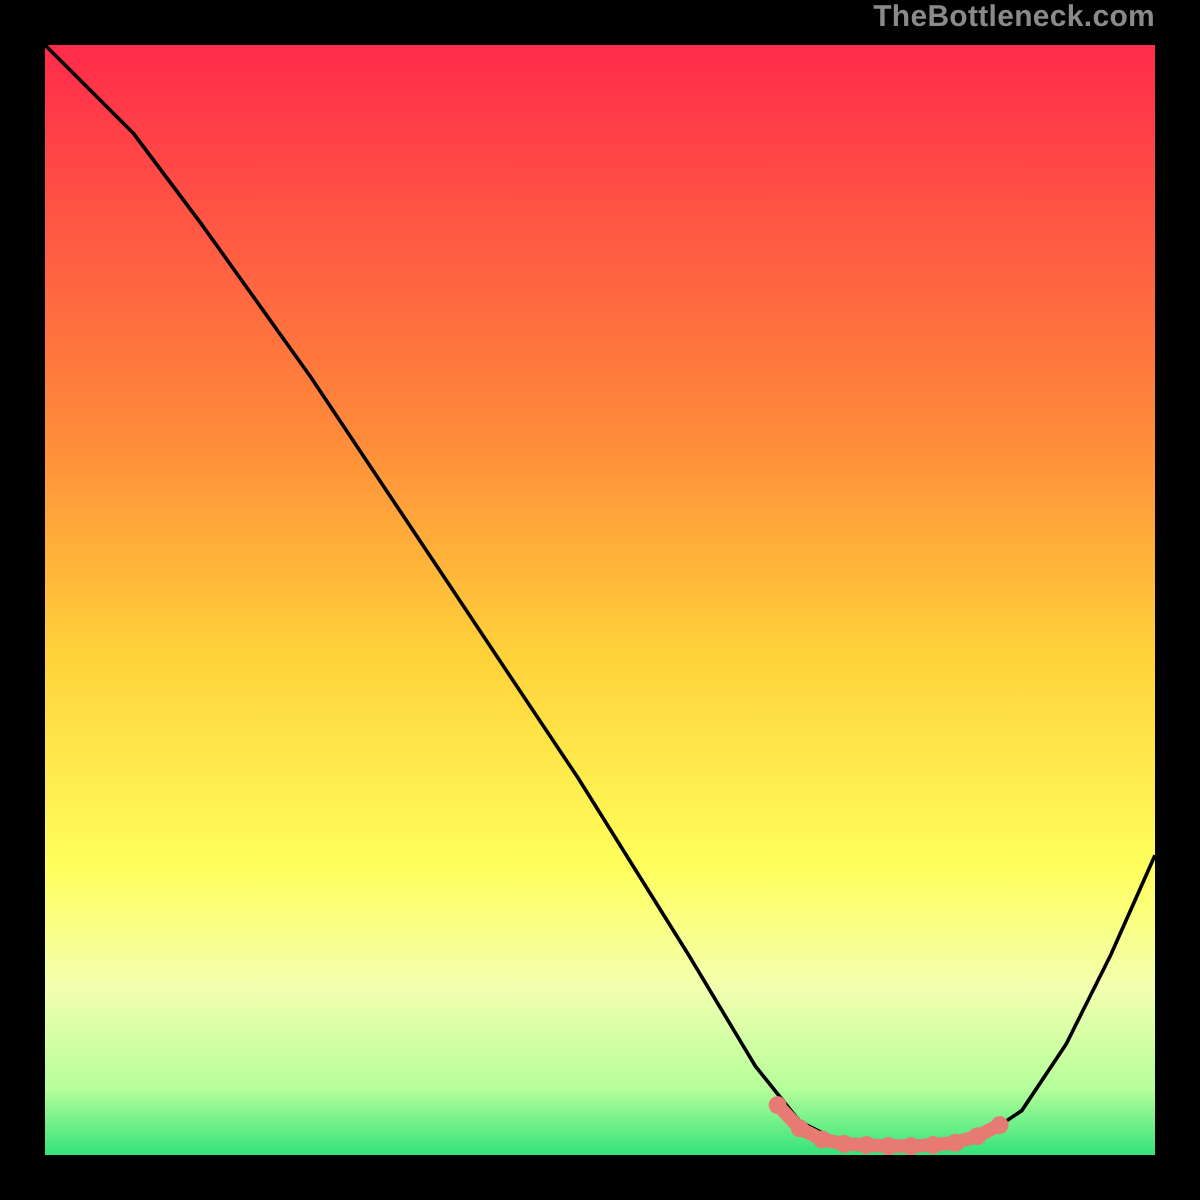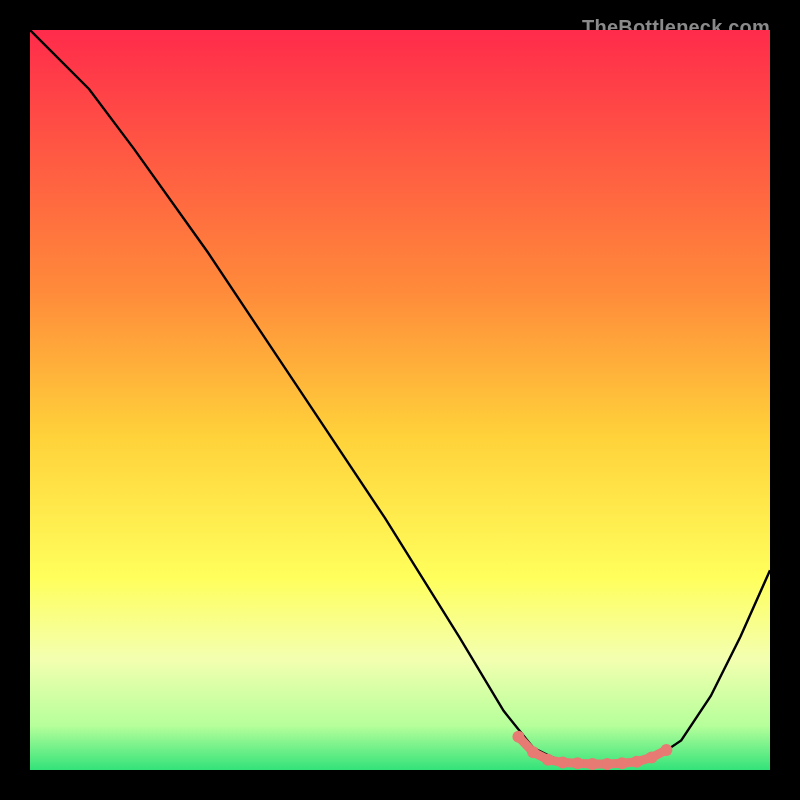--- a/index.html
+++ b/index.html
@@ -32,21 +32,21 @@
   }
   .curve-layer {
     position: absolute;
     left: 0;
     top: 0;
     width: 100%;
     height: 100%;
   }
   .watermark {
     position: absolute;
-    top: 16px;
+    top: 0;
     right: 30px;
     font-family: Arial, Helvetica, sans-serif;
     font-size: 20px;
     font-weight: 600;
     color: #8a8a8a;
     letter-spacing: 0.2px;
   }
 </style>
 </head>
 <body>

